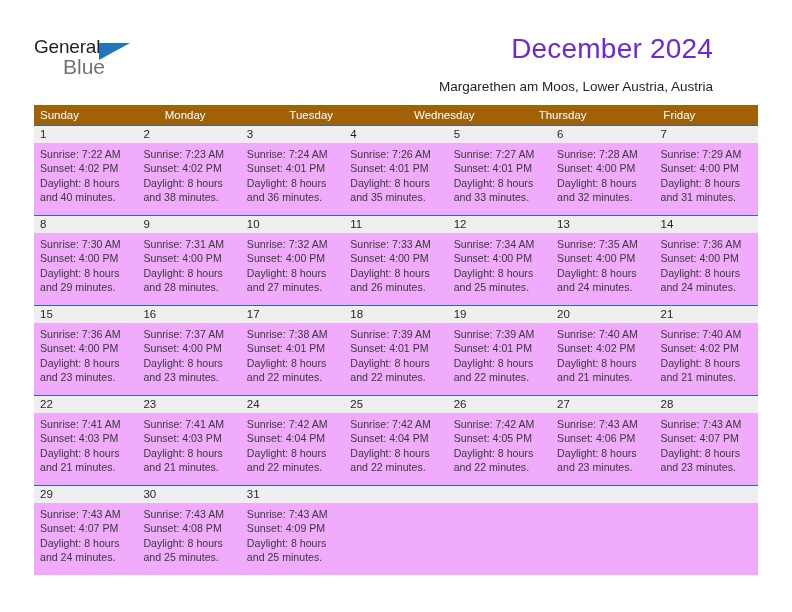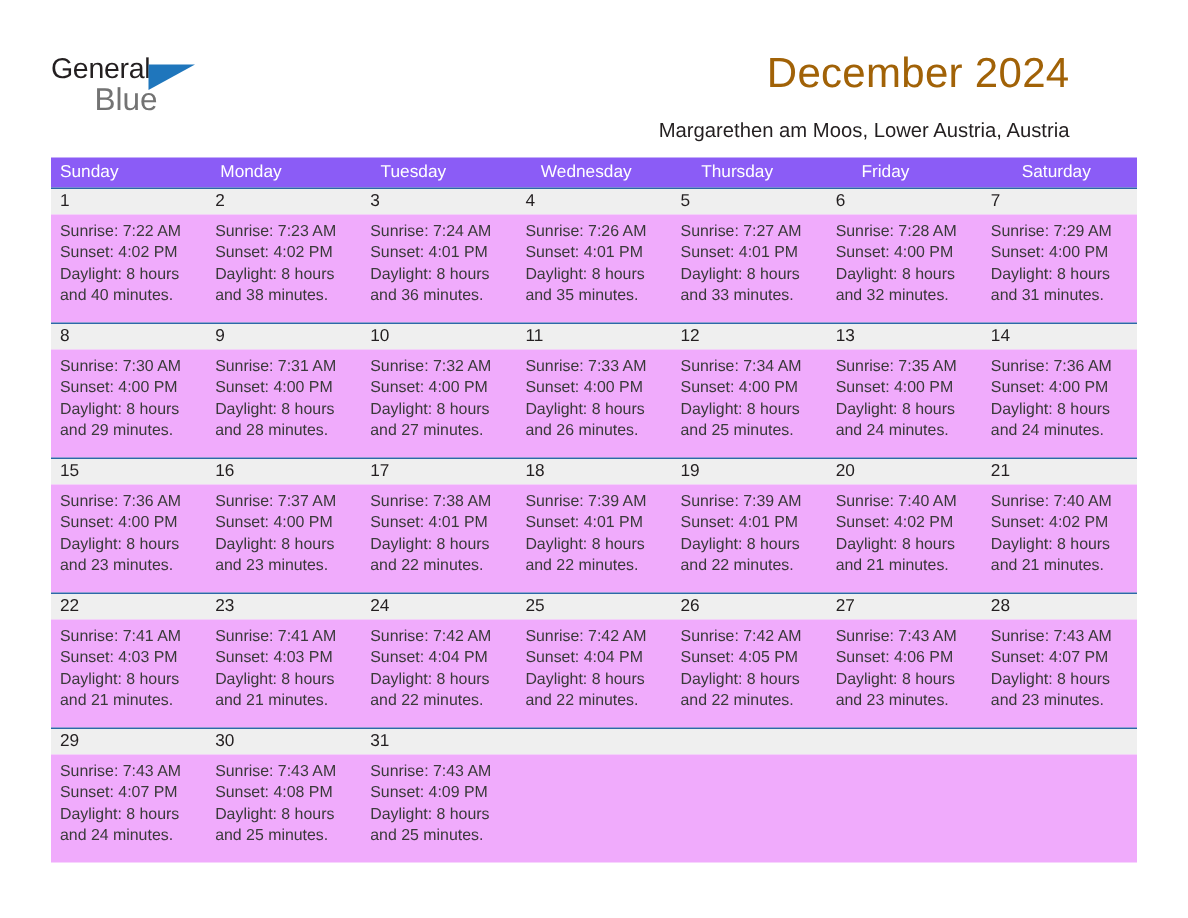--- a/index.html
+++ b/index.html
@@ -63,21 +63,21 @@
     color: #737373;
     font-family: "Liberation Sans", sans-serif;
   }
 
   .title {
     position: absolute;
     right: 35px;
     top: 33px;
     font-size: 28px;
     font-weight: normal;
-    color: #a16207;
+    color: #6d28d9;
     letter-spacing: 0.2px;
     text-align: right;
     white-space: nowrap;
   }
   .subtitle {
     position: absolute;
     right: 35px;
     top: 79px;
     font-size: 13.5px;
     color: #231f20;
@@ -86,21 +86,21 @@
 
   
   .calendar {
     position: absolute;
     left: 34px;
     top: 105px;
     width: 724px;
   }
   .weekday-row {
     display: flex;
-    background: #8b5cf6;
+    background: #a16207;
     height: 20px;
     gap: 24px;
   }
   .weekday {
     flex: 1 1 0;
     font-size: 11.5px;
     color: #ffffff;
     line-height: 20px;
     padding-left: 6px;
     box-sizing: border-box;
@@ -160,21 +160,20 @@
 
   <div class="calendar">
 
     <div class="weekday-row">
       <div class="weekday">Sunday</div>
       <div class="weekday">Monday</div>
       <div class="weekday">Tuesday</div>
       <div class="weekday">Wednesday</div>
       <div class="weekday">Thursday</div>
       <div class="weekday">Friday</div>
-      <div class="weekday">Saturday</div>
     </div>
 
     <div class="week">
       <div class="week-numbers">
         <div class="daynum">1</div>
         <div class="daynum">2</div>
         <div class="daynum">3</div>
         <div class="daynum">4</div>
         <div class="daynum">5</div>
         <div class="daynum">6</div>

